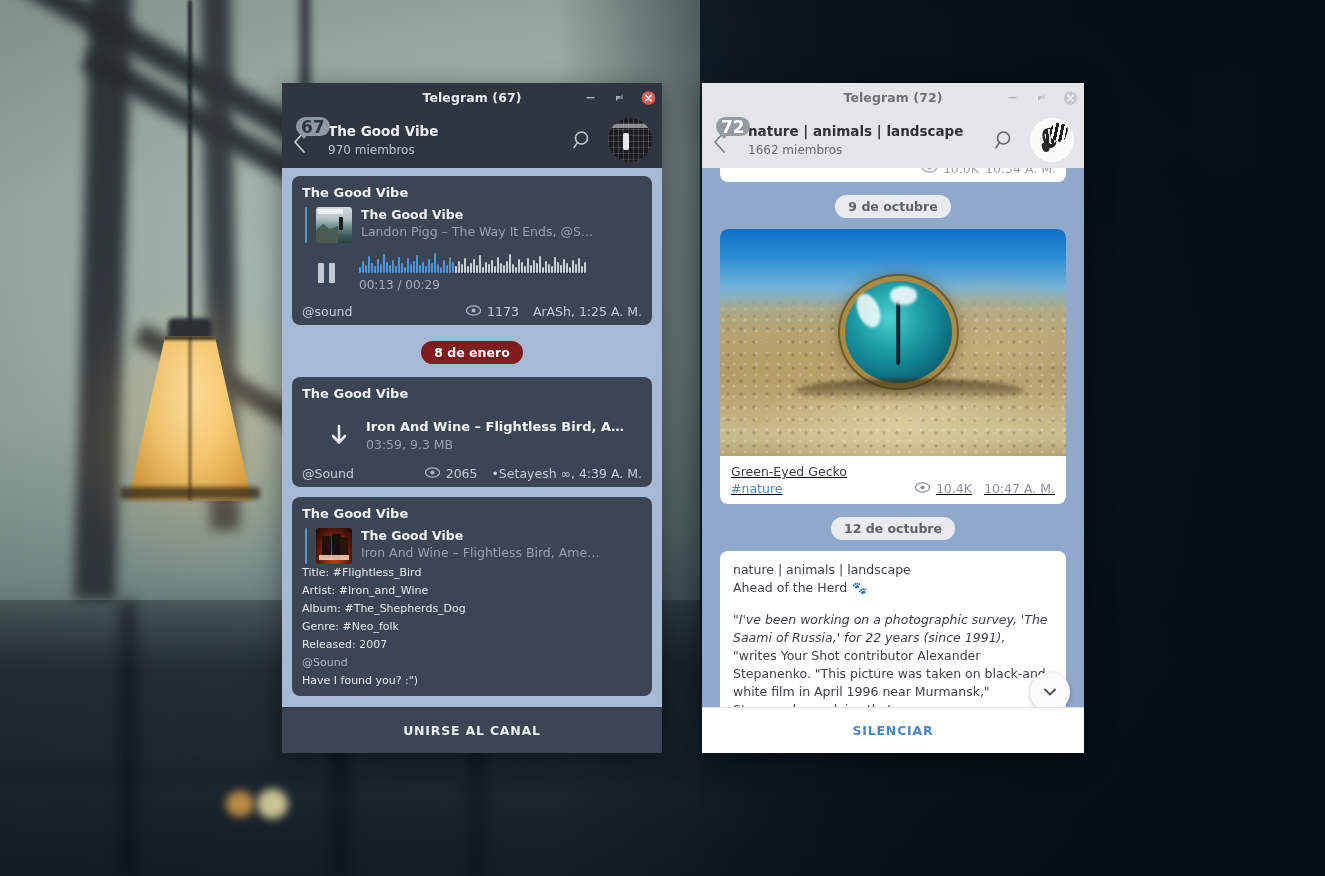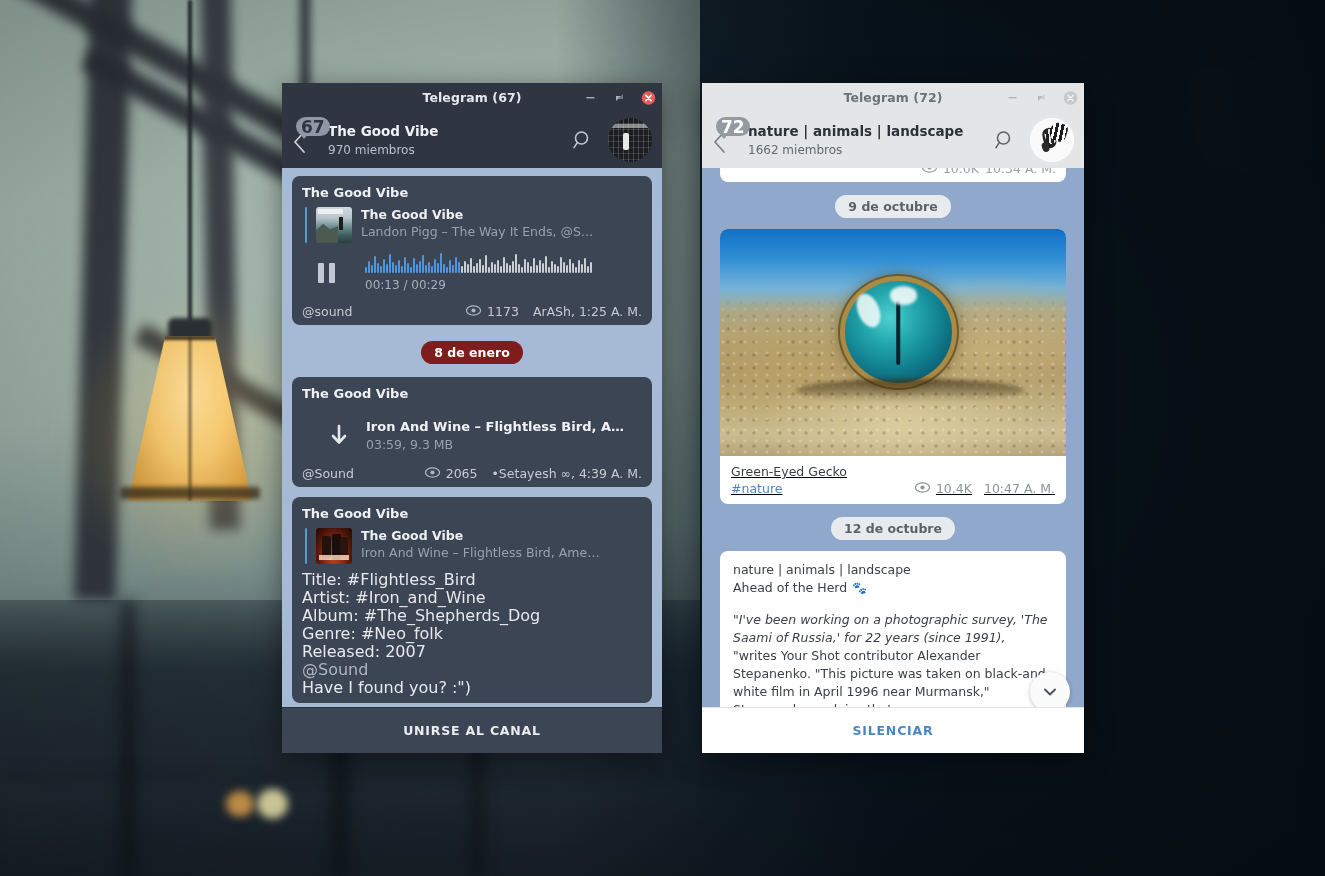--- a/index.html
+++ b/index.html
@@ -121,38 +121,38 @@
   .chan-name { font-size:13px; font-weight:bold; line-height:17px; margin-bottom:6px; }
 
   
   .aud-row { display:flex; gap:9px; align-items:flex-start; padding-left:3px; }
   .aud-bar { width:2px; border-radius:1px; background:#4a9fe0; align-self:stretch; flex:none; }
   .aud-thumb { width:36px; height:36px; border-radius:3px; flex:none; overflow:hidden; position:relative;}
   .aud-meta { flex:1; min-width:0; }
   .aud-t1 { font-size:12.5px; font-weight:bold; line-height:16px; white-space:nowrap; overflow:hidden; text-overflow:ellipsis; }
   .aud-t2 { font-size:12.5px; line-height:17px; white-space:nowrap; overflow:hidden; text-overflow:ellipsis; }
 
-  .player { display:flex; align-items:flex-start; gap:30px; padding: 8px 0 0 16px; }
+  .player { display:flex; align-items:flex-start; gap:24px; padding: 8px 0 0 16px; }
   .pause-ico { display:flex; gap:5px; margin-top:12px; }
   .pause-ico i { display:block; width:6px; height:20px; background:#c3c9d2; border-radius:1px; }
   .wave { display:flex; align-items:flex-end; gap:1px; height:22px; }
   .wave i { display:block; width:2px; border-radius:1px; }
   .times { font-size:12px; margin-top:5px; }
 
   
   .dl-row { display:flex; gap:14px; align-items:center; padding: 10px 0 6px 24px; }
   .dl-ico { width:26px; height:30px; flex:none; display:flex; align-items:center; justify-content:center; }
   .dl-t1 { font-size:13px; font-weight:bold; line-height:18px; white-space:nowrap; overflow:hidden; text-overflow:ellipsis;}
   .dl-t2 { font-size:12.5px; line-height:18px; }
 
   .meta-row { display:flex; align-items:center; margin-top:6px; font-size:12.5px; }
   .meta-right { margin-left:auto; display:flex; align-items:center; gap:6px; }
   .eye { display:inline-block; }
 
-  .info-lines { font-size:16px; line-height:18px; margin-top:7px; }
+  .info-lines { font-size:11px; line-height:18px; }
 
   
   .photo-msg { border-radius:8px; overflow:hidden; }
   .photo { width:100%; height:227px; position:relative; overflow:hidden; }
   .cap { padding:7px 11px 8px 11px;text-decoration:underline; }
   .cap-t { font-size:12.5px; line-height:17px; }
   .hash { font-size:12.5px; }
 
   
   .actionbar { height:46px; display:flex; align-items:center; justify-content:center;

